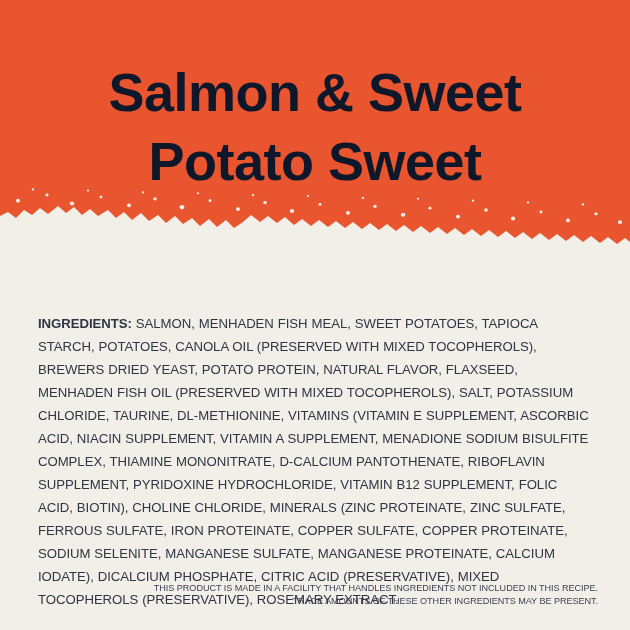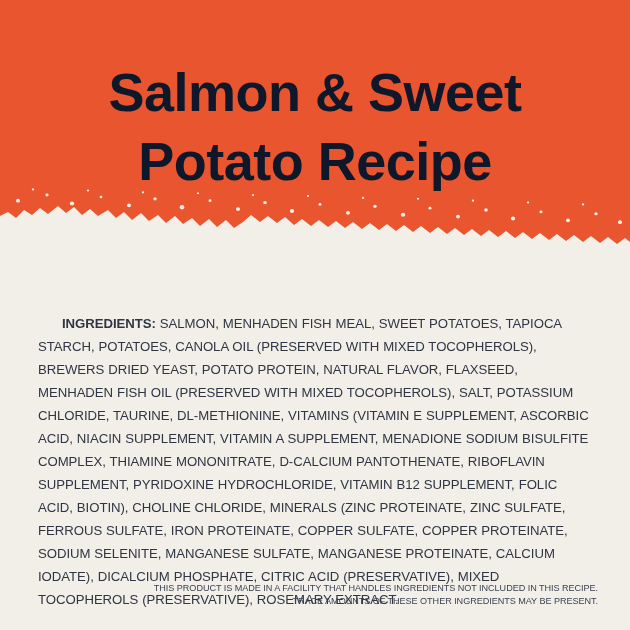--- a/index.html
+++ b/index.html
@@ -83,21 +83,20 @@
   .ingredients {
     color: #2f3542;
     font-size: 13.2px;
     line-height: 1.74;
     letter-spacing: -0.05px;
     text-align: left;
     word-spacing: 0.3px;
   }
   .ingredients .label {
     font-weight: bold;
-    margin-left: 24px;
   }
   .disclaimer {
     position: absolute;
     top: 582px;
     left: 38px;
     width: 560px;
     color: #3b4150;
     font-size: 9.1px;
     line-height: 1.45;
     letter-spacing: -0.05px;
@@ -108,21 +107,21 @@
   }
 </style>
 </head>
 <body>
 
 <div class="page">
 
   <div class="banner">
     <div class="banner-title">
       <span class="line">Salmon &amp; Sweet</span>
-      <span class="line">Potato Recipe</span>
+      <span class="line">Potato Sweet</span>
     </div>
 
     <div class="torn-edge">
       <svg viewBox="0 0 630 86" preserveAspectRatio="none" xmlns="http://www.w3.org/2000/svg">
         <path fill="#f2efe9" d="M0,34 L8,30 L16,36 L24,28 L32,33 L40,26 L48,32 L58,24 L66,31 L74,25 L82,33 L90,27 L98,34 L108,28 L116,36 L124,30 L132,38 L141,31 L149,39 L158,33 L166,41 L175,34 L183,42 L192,36 L200,44 L209,37 L217,45 L226,38 L234,46 L243,40 L251,33 L260,40 L268,34 L277,41 L285,35 L294,43 L302,37 L311,44 L319,38 L328,45 L336,39 L345,46 L353,40 L362,47 L370,41 L379,48 L387,42 L396,49 L404,43 L413,50 L421,44 L430,51 L438,45 L447,52 L455,46 L464,53 L472,47 L481,54 L489,48 L498,55 L506,49 L515,56 L523,50 L532,57 L540,51 L549,58 L557,52 L566,59 L574,53 L583,60 L591,54 L600,61 L608,55 L617,62 L625,56 L630,60 L630,86 L0,86 Z"></path>
       </svg>
       <svg class="speckles" viewBox="0 0 630 92" preserveAspectRatio="none" xmlns="http://www.w3.org/2000/svg">
         <g fill="#f2efe9">
           <circle cx="18" cy="20" r="2"></circle>
             <circle cx="47" cy="14" r="1.6"></circle>

